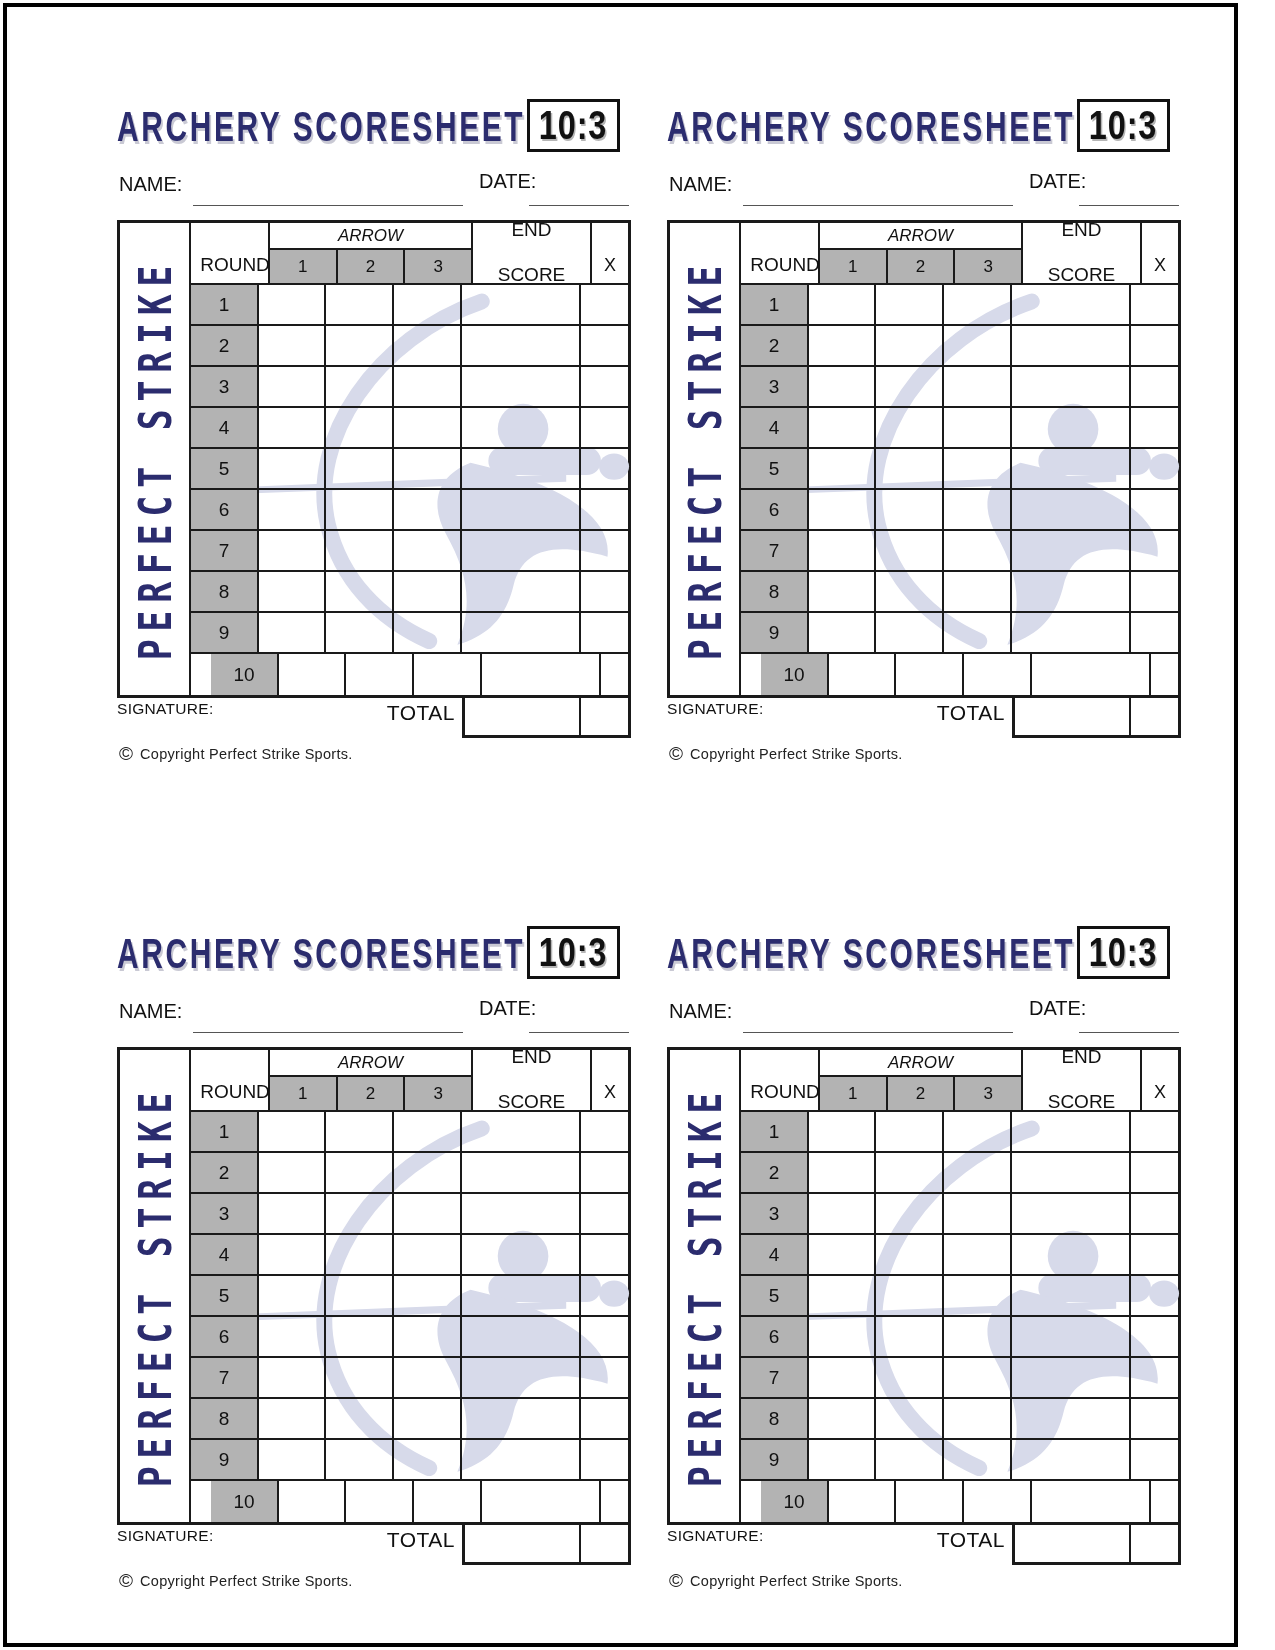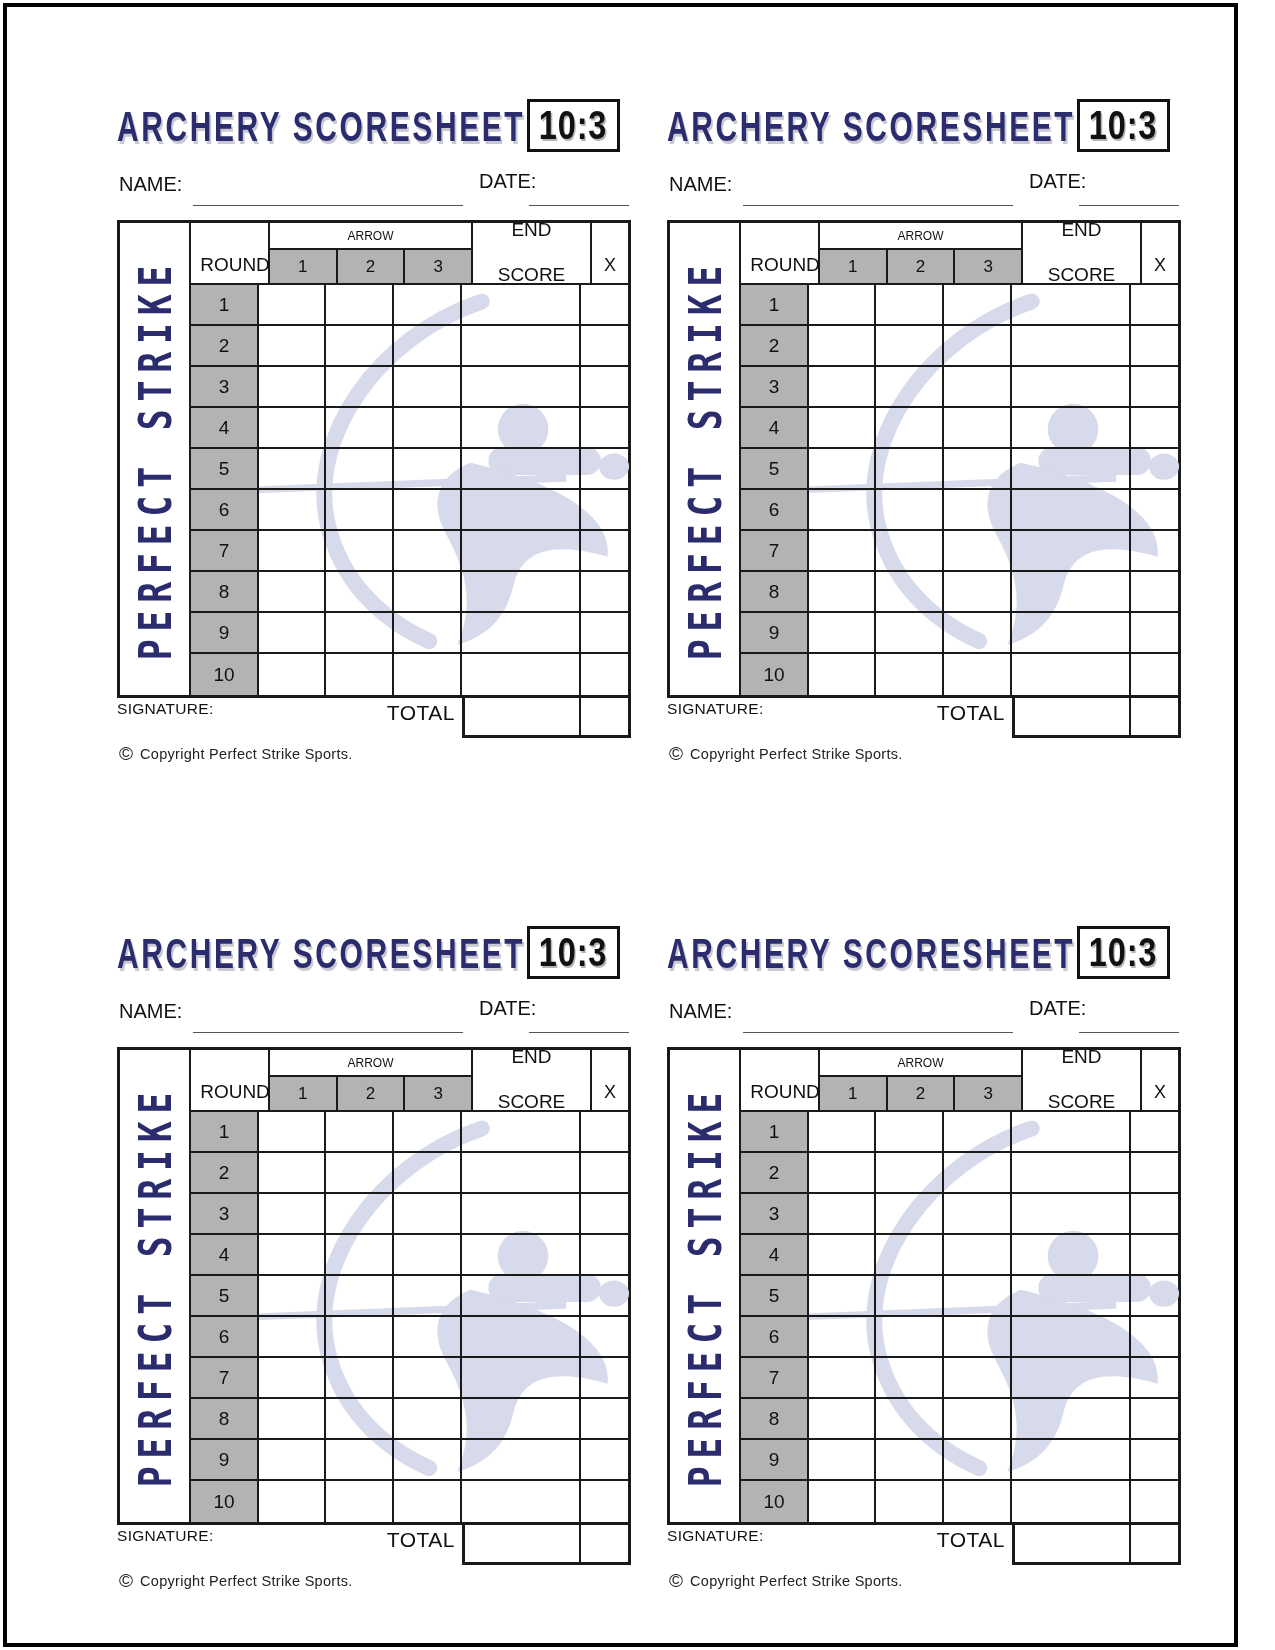--- a/index.html
+++ b/index.html
@@ -62,36 +62,36 @@
 
   .table-main { position: absolute; left: 71px; top: 0; right: 0; bottom: 0; z-index: 1; }
 
   .header-row { height: 62px; display: flex; border-bottom: 2px solid #1a1a1a; background: #fff; }
   .round-head {
     width: 68px; border-right: 2px solid #1a1a1a;
     display: flex; align-items: flex-end; justify-content: center;
     padding-bottom: 7px; font-size: 19px; margin-left: 11px;
   }
   .arrow-group { width: 203px; border-right: 2px solid #1a1a1a; display: flex; flex-direction: column; }
-  .arrow-label { height: 25px; display: flex; align-items: center; justify-content: center; font-size: 12px; }
+  .arrow-label { height: 25px; display: flex; align-items: center; justify-content: center; font-size: 17px; font-style: italic; }
   .arrow-nums  { flex: 1; display: flex; border-top: 2px solid #1a1a1a; }
   .arrow-num   {
     flex: 1; background: #b3b3b3; border-right: 2px solid #1a1a1a;
     display: flex; align-items: center; justify-content: center; font-size: 17px;
   }
   .arrow-num.last { border-right: none; }
   .end-head {
     width: 119px; border-right: 2px solid #1a1a1a;
     display: flex; flex-direction: column; align-items: center; justify-content: center;
     font-size: 19px; line-height: 1.3; gap: 20px;
   }
   .x-head { flex: 1; display: flex; align-items: flex-end; justify-content: center; padding-bottom: 7px; font-size: 18px; }
 
   .score-row { height: 41px; display: flex; border-bottom: 2px solid #1a1a1a; }
-  .score-row:last-child { border-bottom: none; }
+  .score-row:last-child { border-bottom: none; padding-left: 20px; }
   .round-cell {
     width: 68px; background: #b3b3b3; border-right: 2px solid #1a1a1a;
     display: flex; align-items: center; justify-content: center; font-size: 19px;
   }
   .cell { border-right: 2px solid #1a1a1a; background: transparent; }
   .score-row .cell:nth-child(2) { width: 67px; }
   .score-row .cell:nth-child(3) { width: 68px; }
   .score-row .cell:nth-child(4) { width: 68px; }
   .score-row .cell:nth-child(5) { width: 119px; }
   .score-row .cell:nth-child(6) { flex: 1; border-right: none; }

